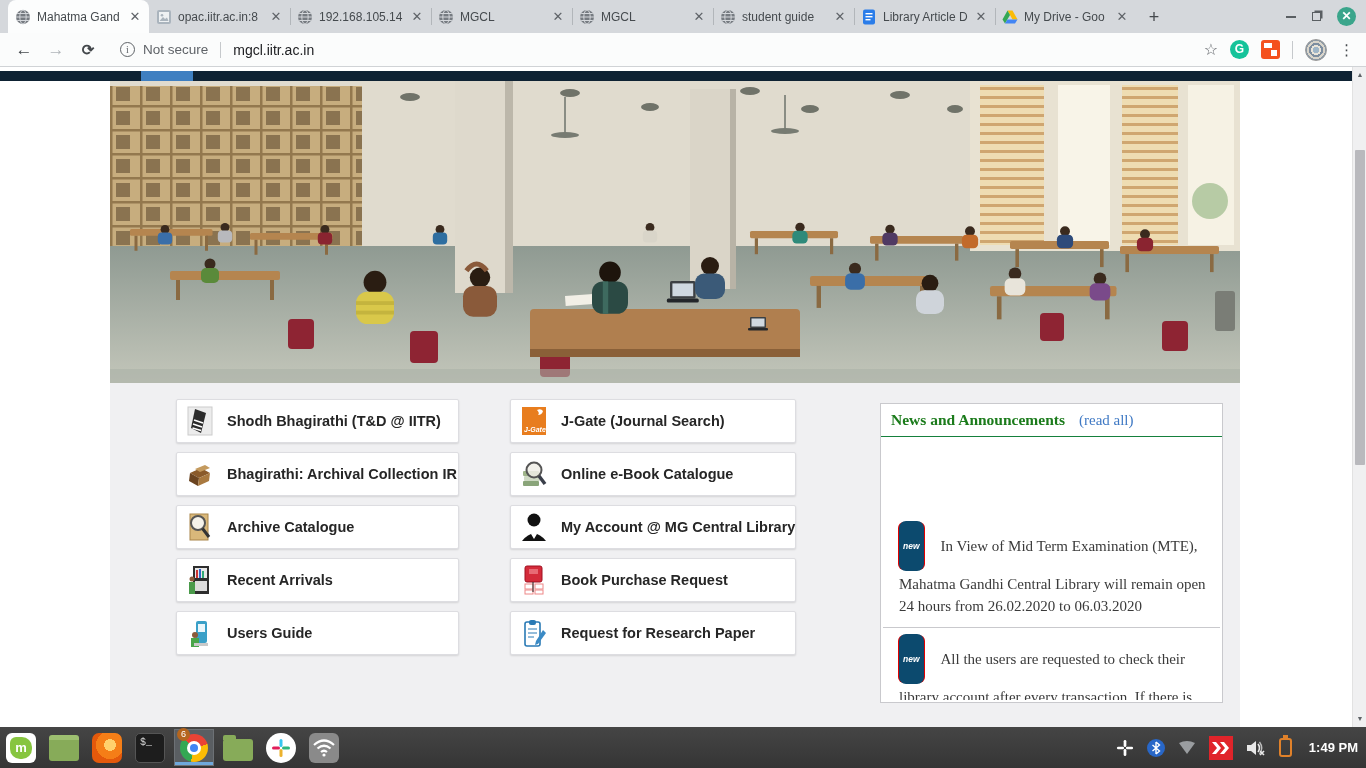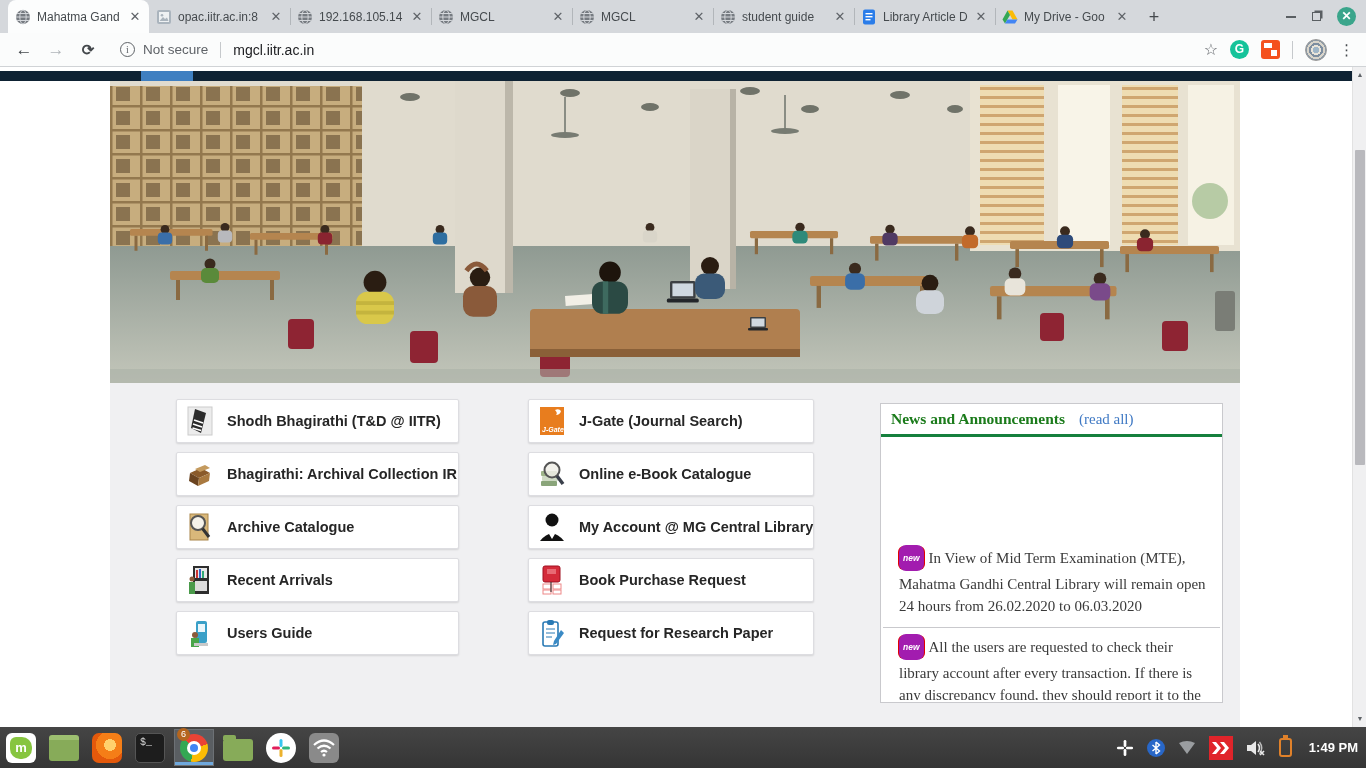--- a/index.html
+++ b/index.html
@@ -40,34 +40,34 @@
 
   
   .site { position:relative; height:660px; background:#fff; }
   .site-navbar { position:absolute; left:0; top:4px; width:1352px; height:10px; background:#0e2233; }
   .nav-active { position:absolute; left:141px; top:0; width:52px; height:10px; background:#3f7fc1; }
   .hero { position:absolute; left:110px; top:14px; width:1130px; height:302px; overflow:hidden; background:#cfc9bd; }
   .band { position:absolute; left:110px; top:316px; width:1130px; height:344px; background:#f0f0f2; }
 
   .col { position:absolute; top:16px; }
   .col-left { left:66px; width:283px; }
-  .col-mid { left:418px; width:286px; }
+  .col-mid { left:400px; width:286px; }
   .card { display:flex; align-items:center; gap:14px; height:44px; margin-bottom:9px; background:#fff; border:1px solid #dddde1; border-radius:2px; box-shadow:0 1px 2px rgba(0,0,0,.12); padding:0 8px 0 10px; cursor:pointer; text-decoration:none; }
   .card .icon { width:26px; height:30px; flex:0 0 26px; }
   .card .label { font-size:14.5px; font-weight:bold; color:#262626; white-space:nowrap; }
   .card .label.linkblue { color:#2e6da4; }
 
   .news { position:absolute; left:770px; top:20px; width:343px; height:300px; background:#fff; border:1px solid #c9c9cd; font-family:"Liberation Serif",serif; }
-  .news-head { height:33px; display:flex; align-items:center; gap:14px; padding:0 10px; border-bottom:3px solid #15803d; }
+  .news-head { height:33px; display:flex; align-items:center; gap:14px; padding:0 10px; border-bottom:1px solid #15803d; }
   .news-title { color:#1b7b1b; font-weight:bold; font-size:15.5px; }
   .news-readall { color:#3f79c4; font-size:15px; cursor:pointer; }
   .news-item { padding:8px 14px 10px 16px; font-size:15px; color:#3a3a3a; line-height:22px; }
   .news-item.tall { height:191px; display:flex; align-items:flex-end; border-bottom:1px solid #c9c9cd; margin:0 2px; }
   .news-item.clip { height:72px; overflow:hidden; margin:0 2px; }
-  .badge-new { display:inline-block; background:#a21caf; color:#fff; font-family:"Liberation Sans",sans-serif; font-size:8.5px; font-weight:bold; font-style:italic; padding:2px 4px; border-radius:7px; margin-right:5px; position:relative; top:-2px; box-shadow:-2px 0 0 -1px #e10000, 2px 0 0 -1px #e10000; }
+  .badge-new { display:inline-block; background:#0c4a6e; color:#fff; font-family:"Liberation Sans",sans-serif; font-size:8.5px; font-weight:bold; font-style:italic; padding:14px 4px; border-radius:7px; margin-right:17px; position:relative; top:-2px; box-shadow:-2px 0 0 -1px #e10000, 2px 0 0 -1px #e10000; }
 
   
   .scrollbar { position:absolute; right:0; top:0; width:14px; height:660px; background:#f0f0f1; border-left:1px solid #e2e2e2; }
   .sb-arrow { position:absolute; left:0; width:14px; height:14px; color:#606468; font-size:7px; text-align:center; line-height:14px; }
   .sb-up { top:1px; } .sb-down { bottom:1px; }
   .sb-thumb { position:absolute; left:2px; top:83px; width:10px; height:315px; background:#b9b9bd; border-radius:1px; }
 
   
   .taskbar { height:41px; background:linear-gradient(#454545,#353535); display:flex; align-items:center; padding:0 6px; gap:13px; position:relative; }
   .tb-icon { width:30px; height:30px; position:relative; flex:0 0 auto; cursor:pointer; }

